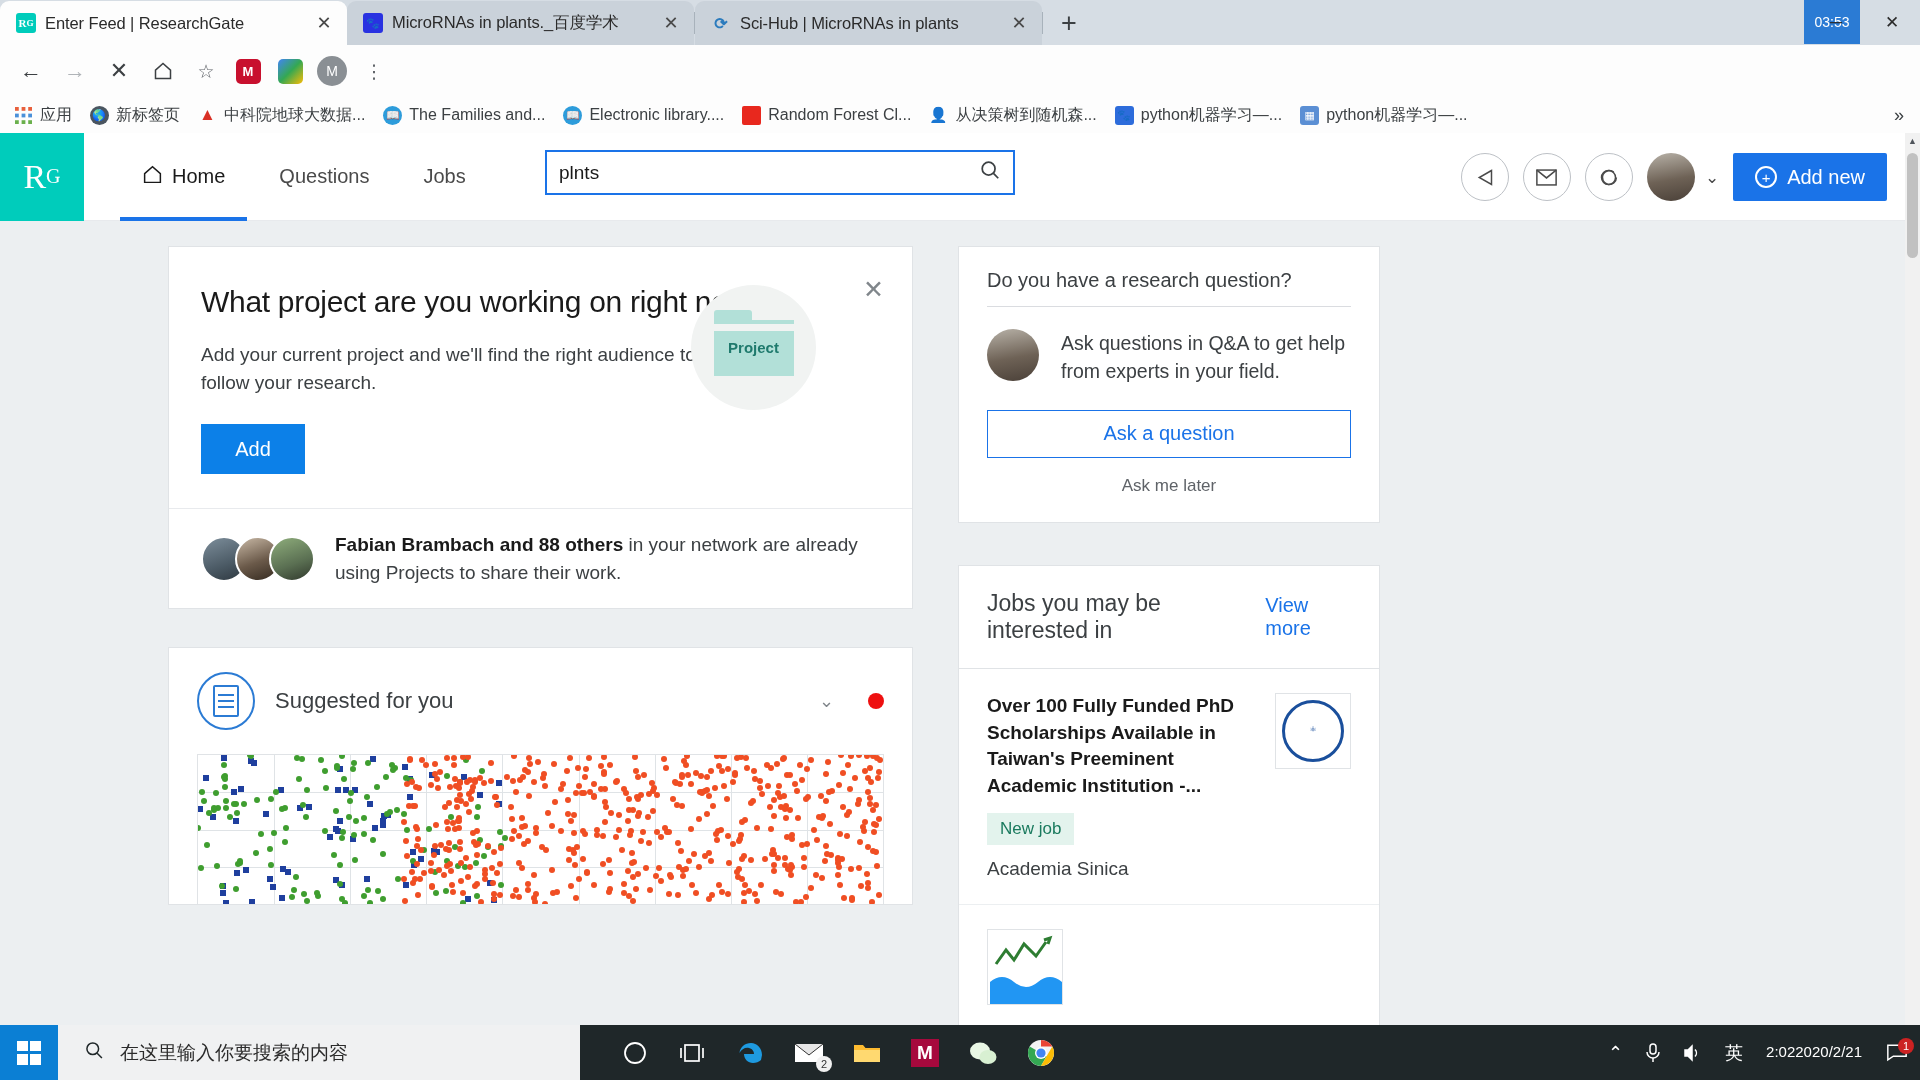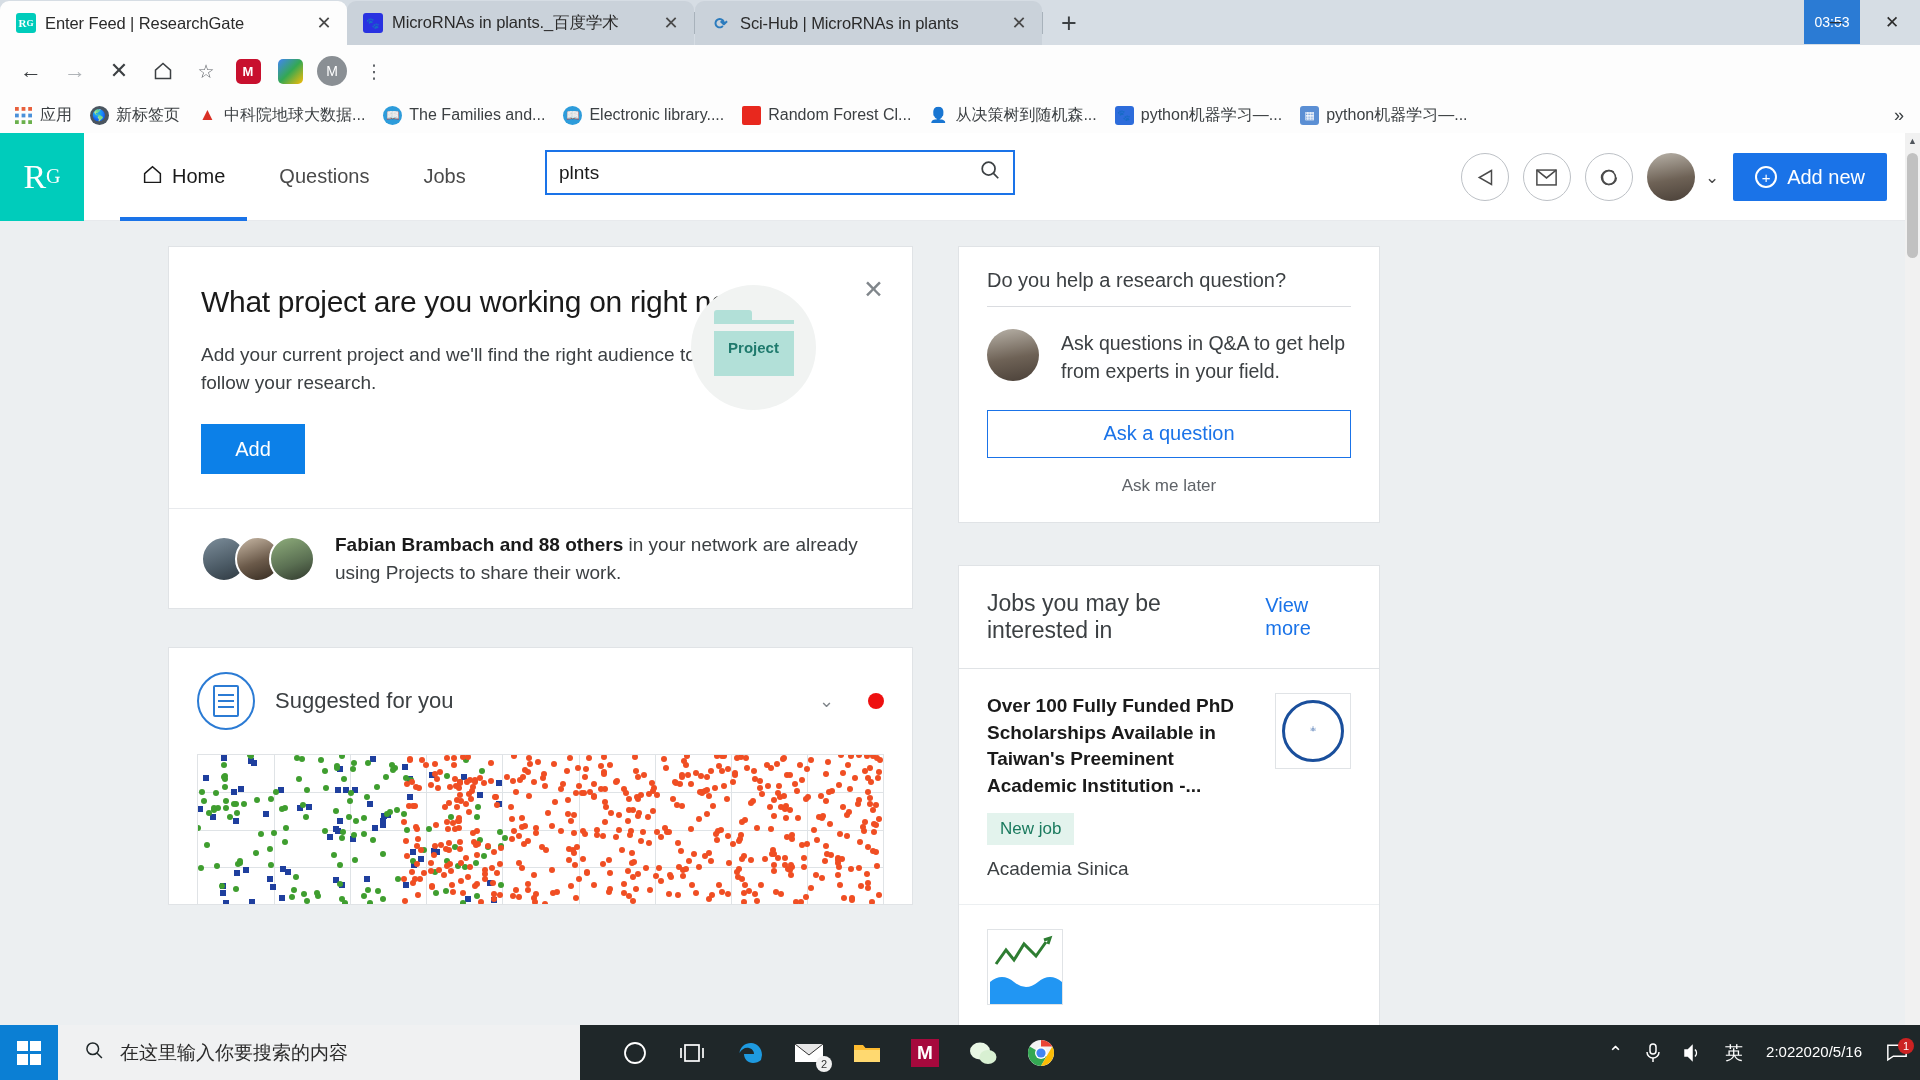--- a/index.html
+++ b/index.html
@@ -1307,21 +1307,21 @@
             <div class="pt" style="left: 458.028px; top: 109.882px; width: 6px; height: 6px; background: rgb(240, 78, 35);"></div>
             <div class="pt" style="left: 515.034px; top: 75.5539px; width: 6px; height: 6px; background: rgb(240, 78, 35);"></div>
           </div>
       </div>
 
     </div>
 
     <div class="col-side">
 
       <div class="card">
-        <div class="q-head">Do you help a research question?</div>
+        <div class="q-head">Do you have a research question?</div>
         <div class="q-body">
           <div class="q-row">
             <div class="q-avatar"></div>
             <div class="q-text">Ask questions in Q&amp;A to get help from experts in your field.</div>
           </div>
           <button class="q-btn">Ask a question</button>
           <div class="q-later">Ask me later</div>
         </div>
       </div>
 
@@ -1443,21 +1443,21 @@
       </div>
       <div class="tb-r-item">
         <svg width="20" height="18" viewBox="0 0 20 18" fill="none" stroke="#fff" stroke-width="1.5">
           <path d="M2 6h3l4-4v14l-4-4H2z" fill="#fff"></path>
             <path d="M12 5.5a5 5 0 010 7"></path>
         </svg>
       </div>
       <div class="tb-r-item">英</div>
       <div class="tb-r-item tb-clock">
         <div>2:02</div>
-        <div>2020/5/16</div>
+        <div>2020/2/21</div>
       </div>
       <div class="tb-notify">
         <svg width="22" height="19" viewBox="0 0 24 20" fill="none" stroke="#fff" stroke-width="1.6">
           <path d="M2 2h20v12H8l-6 4z"></path>
         </svg>
         <span class="tb-badge">1</span>
       </div>
     </div>
   </div>
 

